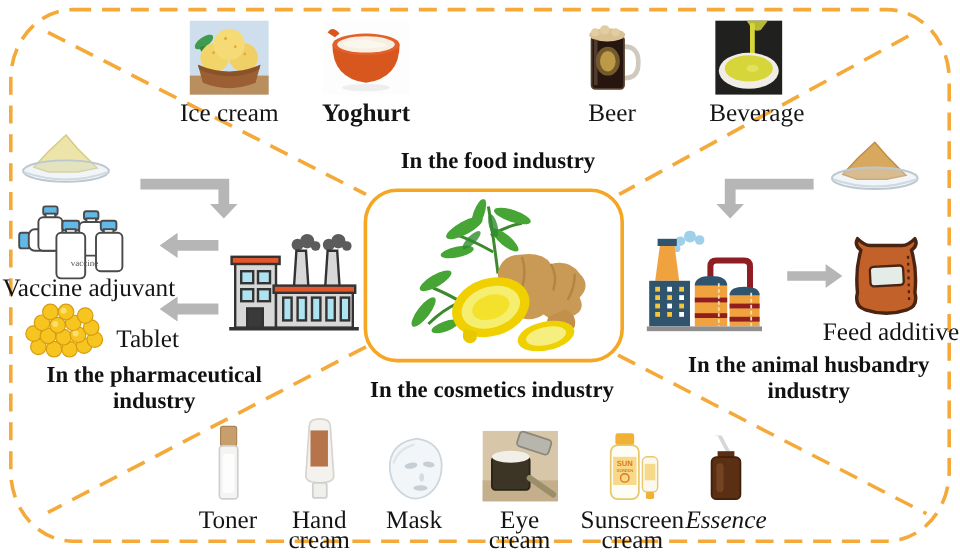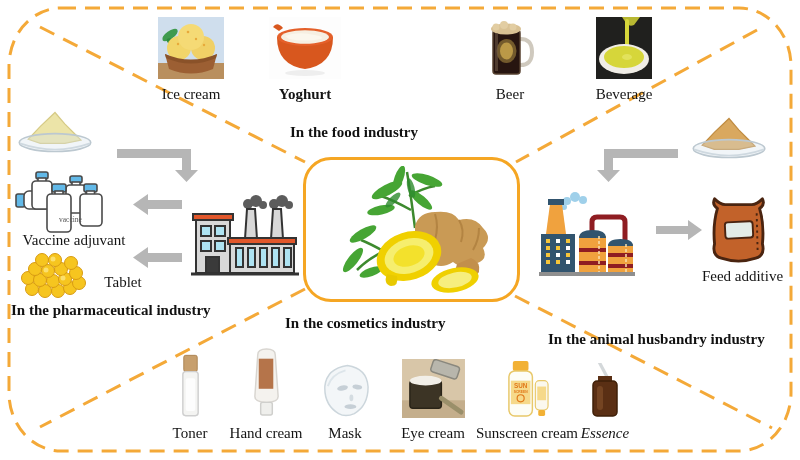--- a/index.html
+++ b/index.html
@@ -1,21 +1,21 @@
 <!DOCTYPE html>
 <html><head>
 <meta charset="utf-8">
 <style>
   html,body{margin:0;padding:0;background:#fff;}
   .stage{position:relative;width:800px;height:460px;background:#fff;overflow:hidden;
          font-family:"Liberation Serif", serif;color:#141414;}
   .lines{position:absolute;left:0;top:0;width:800px;height:460px;}
   .abs{position:absolute;}
-  .caption{font-size:15px;line-height:17px;text-align:center;color:#141414;}
-  .heading{font-size:15px;font-weight:bold;color:#111;}
+  .caption{font-size:21px;line-height:17px;text-align:center;color:#141414;}
+  .heading{font-size:19px;font-weight:bold;text-align:center;color:#111;}
   .item{position:absolute;text-align:center;}
   .thumbwrap{display:flex;align-items:flex-end;justify-content:center;}
   .foodwrap{height:64px;}
   .coswrap{height:78px;}
   .item .caption{margin-top:7px;}
   .centerbox{position:absolute;left:303px;top:157px;width:211px;height:139px;
              border:3px solid #F5A623;border-radius:28px;background:#fff;
              display:flex;align-items:center;justify-content:center;}
 </style>
 </head>
@@ -273,21 +273,21 @@
     <rect x="2" y="80" width="96" height="4" fill="#8f8f8f"></rect>
   </svg>
 
   <svg class="abs" style="left:708px;top:196px;" width="61" height="67" viewBox="0 0 62 70">
     <path d="M9,13 Q3,9 6,3 Q12,9 17,9 L45,9 Q50,9 56,3 Q59,9 53,13 Q58,30 56,50 Q59,62 49,65 Q40,68 31,68 Q22,68 13,65 Q3,62 6,50 Q4,30 9,13 Z" fill="#c2622a" stroke="#4a2410" stroke-width="3" stroke-linejoin="round"></path>
     <rect x="17" y="27" width="29" height="17" rx="3" fill="#e3ece7" stroke="#4a2410" stroke-width="2" transform="rotate(-3 31 35)"></rect>
     <line x1="50" y1="18" x2="51" y2="58" stroke="#4a2410" stroke-width="2" stroke-dasharray="2.5 3.5"></line>
   </svg>
   <div class="abs caption" style="left:685px;top:268px;width:115px;">Feed additive</div>
 
-  <div class="abs heading" style="left:548px;top:294px;width:252px;margin-top:37px;">In the animal husbandry industry</div>
+  <div class="abs heading" style="left:548px;top:294px;width:252px;">In the animal husbandry industry</div>
 
   <div class="abs heading" style="left:285px;top:315px;width:250px;">In the cosmetics industry</div>
 
   <div class="item" style="left:150px;top:340px;width:80px;">
     <div class="thumbwrap coswrap">
       <svg width="23" height="64" viewBox="0 0 24 64">
         <rect x="5" y="0" width="14" height="17" rx="2" fill="#c79f6d" stroke="#ab8352" stroke-width="1"></rect>
         <rect x="4" y="17" width="16" height="46" rx="3" fill="#f4f4f2" stroke="#cfcfcf" stroke-width="1.5"></rect>
         <rect x="7" y="24" width="10" height="34" rx="2" fill="#ffffff" opacity="0.8"></rect>
       </svg>

